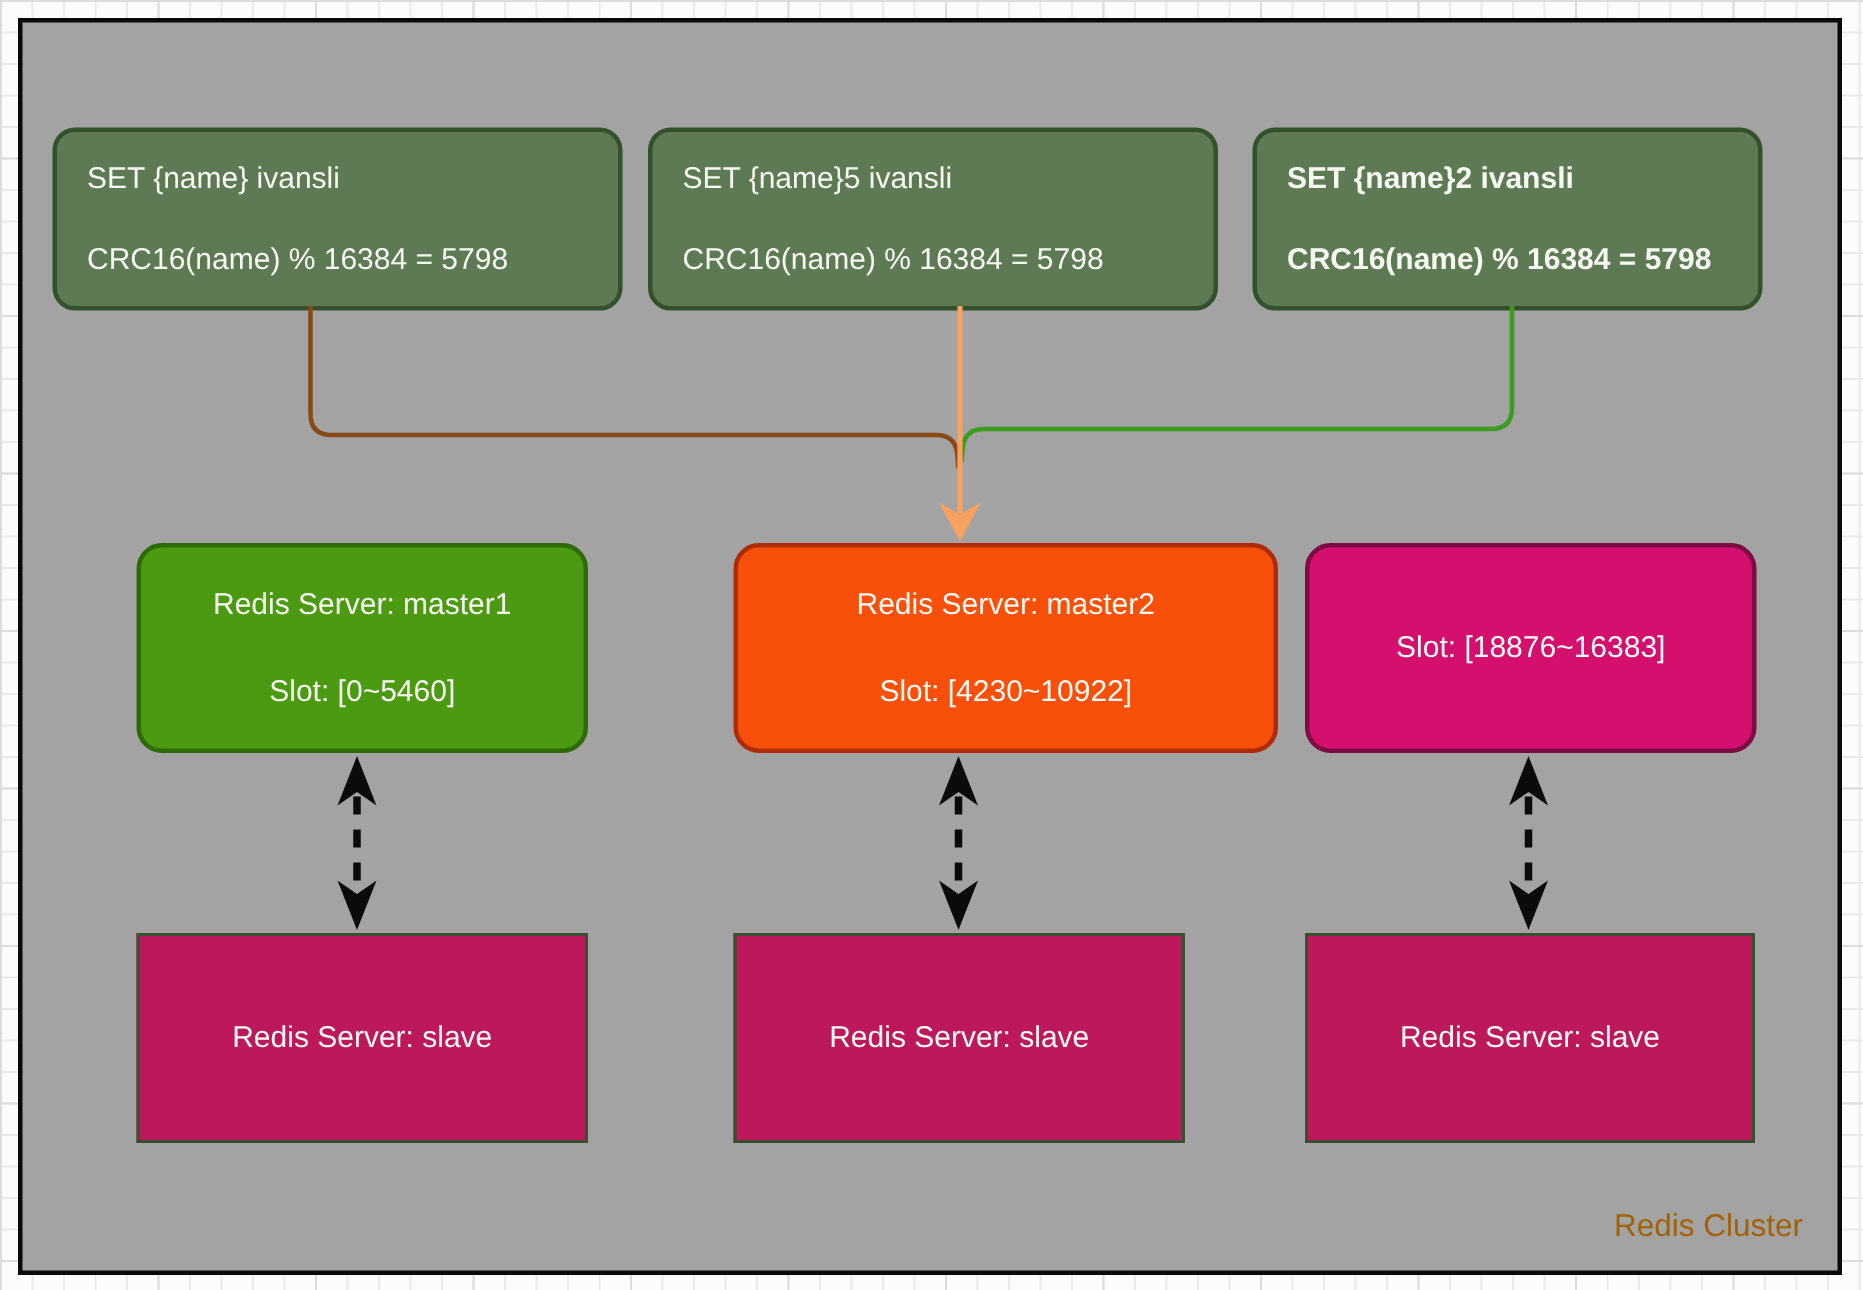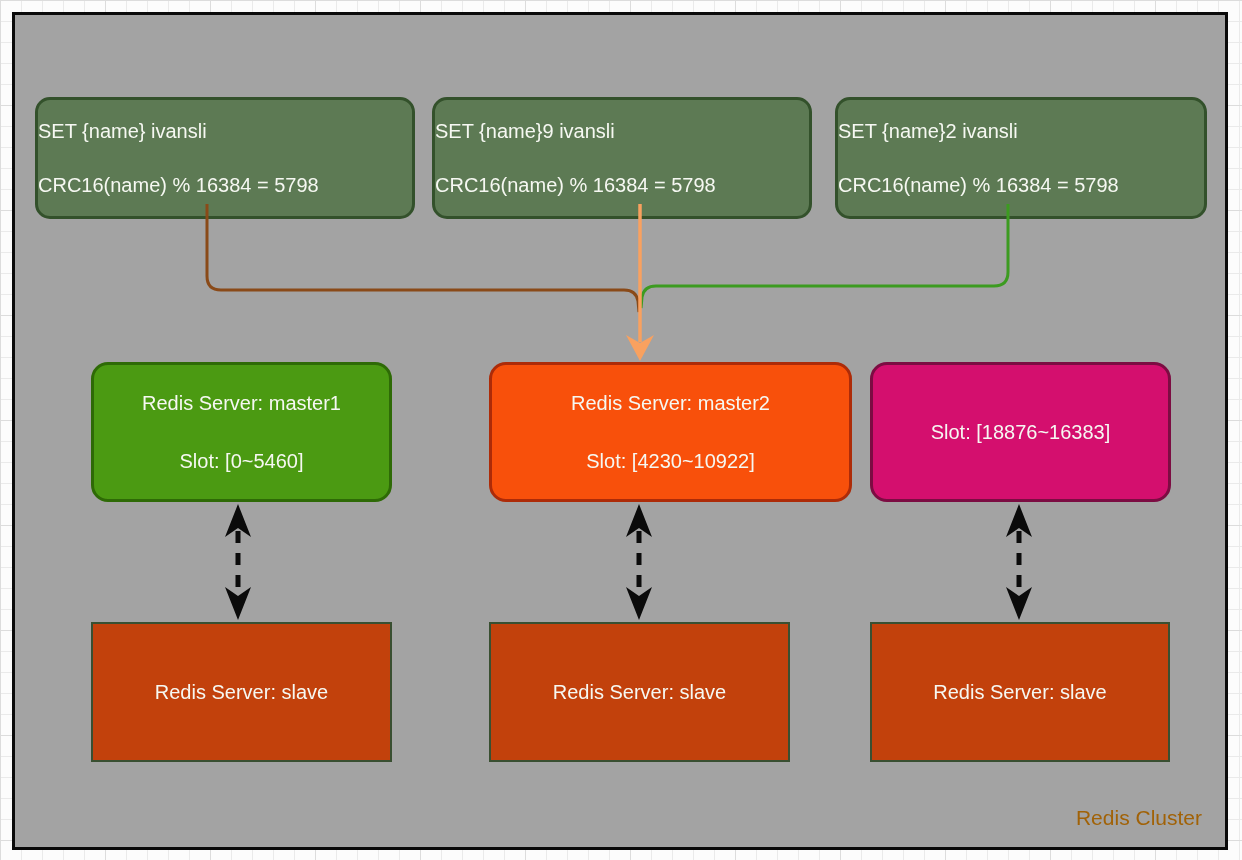--- a/index.html
+++ b/index.html
@@ -36,42 +36,43 @@
     font-size: 20px;
     display: flex;
     flex-direction: column;
     justify-content: center;
   }
   .cmd-box {
     background: #5d7a54;
     border: 3px solid #33512b;
     border-radius: 15px;
     align-items: flex-start;
+    padding-left: 20px;
     gap: 31px;
-    top: 97px;
+    top: 85px;
     height: 122px;
   }
   .cmd-1 { left: 35px;  width: 380px; }
   .cmd-2 { left: 432px; width: 380px; }
-  .cmd-3 { left: 835px; width: 372px; }
+  .cmd-3 { left: 835px; width: 340px; font-weight: bold; }
   .master-box {
     top: 362px;
     height: 140px;
     align-items: center;
     gap: 35px;
     border-radius: 17px;
   }
   .master-1 { left: 91px;  width: 301px; background: #4b9a12; border: 3px solid #2e6a06; }
   .master-2 { left: 489px; width: 363px; background: #f8500b; border: 3px solid #ad2b08; }
   .master-3 { left: 870px; width: 301px; background: #d40f6e; border: 3px solid #7c0c42; }
   .slave-box {
     top: 622px;
     height: 140px;
     align-items: center;
-    background: #c2410c;
+    background: #be185d;
     border: 2px solid #394f31;
   }
   .slave-1 { left: 91px;  width: 301px; }
   .slave-2 { left: 489px; width: 301px; }
   .slave-3 { left: 870px; width: 300px; }
   .overlay-svg {
     position: absolute;
     left: 0;
     top: 0;
     width: 1242px;
@@ -89,21 +90,21 @@
 </head>
 <body>
 
 <div class="canvas"></div>
 
 <div class="node cmd-box cmd-1">
   <span>SET {name} ivansli</span>
   <span>CRC16(name) % 16384 = 5798</span>
 </div>
 <div class="node cmd-box cmd-2">
-  <span>SET {name}9 ivansli</span>
+  <span>SET {name}5 ivansli</span>
   <span>CRC16(name) % 16384 = 5798</span>
 </div>
 <div class="node cmd-box cmd-3">
   <span>SET {name}2 ivansli</span>
   <span>CRC16(name) % 16384 = 5798</span>
 </div>
 
 <div class="node master-box master-1">
   <span>Redis Server: master1</span>
   <span>Slot: [0~5460]</span>

